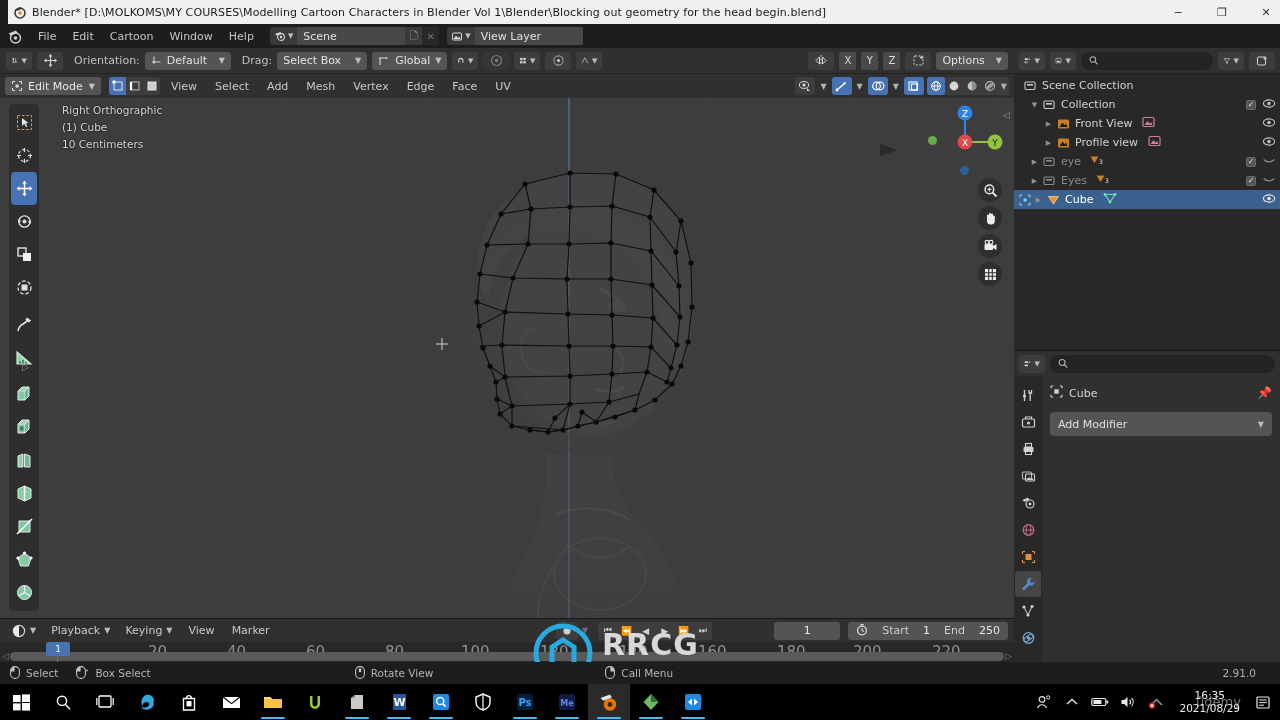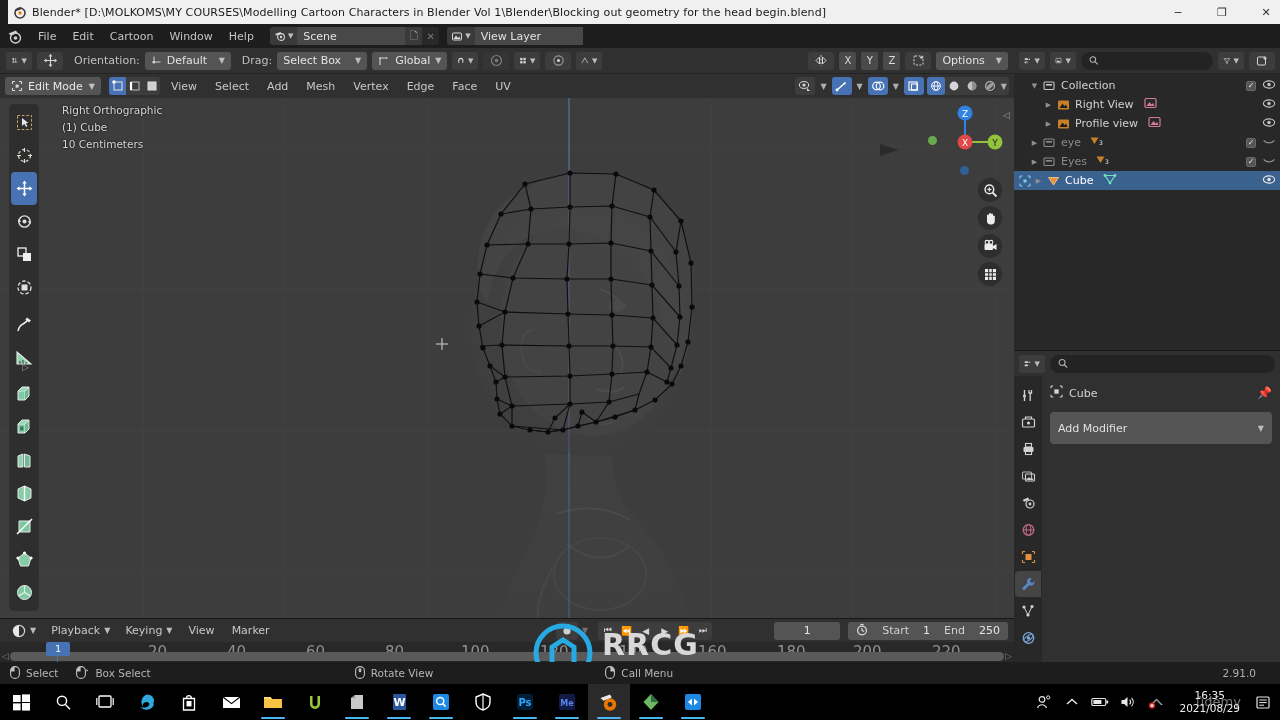--- a/index.html
+++ b/index.html
@@ -128,21 +128,21 @@
     background:#303030; display:flex; }
   #prop-tabs { width:28px; background:#282828; display:flex; flex-direction:column;
     align-items:center; padding-top:6px; gap:1px; }
   .ptab { width:26px; height:26px; display:flex; align-items:center; justify-content:center;
     border-radius:4px 0 0 4px; }
   .ptab.active { background:#454545; }
   #prop-body { flex:1; padding:6px 8px; }
   .prop-breadcrumb { display:flex; align-items:center; gap:6px; height:22px;
     font-size:11px; color:#d4d4d4; }
   .pin-icon { margin-left:auto; color:#9b9b9b; font-size:12px; }
-  .add-mod { margin-top:8px; height:32px; background:#545454; border-radius:4px;
+  .add-mod { margin-top:8px; height:24px; background:#545454; border-radius:4px;
     display:flex; align-items:center; padding:0 8px; font-size:11px; color:#e0e0e0; }
   .add-mod .caret { margin-left:auto; font-size:8px; color:#bbb; }
 
   
   #timeline-header { position:absolute; left:0; top:618px; width:1014px; height:24px;
     background:#303030; display:flex; align-items:center; padding:0 6px; gap:3px;
     border-top:1px solid #171717; }
   .tl-drop { display:flex; align-items:center; gap:4px; font-size:11px; color:#c8c8c8;
     padding:3px 6px; border-radius:3px; }
   .tl-menu { font-size:11px; color:#c8c8c8; padding:3px 7px; border-radius:3px; }
@@ -791,20 +791,29 @@
         </svg>
     </div>
   </div>
 
   <div class="vp-arrow" style="left:1003px;top:36px">◁</div>
   <div class="vp-arrow" style="left:22px;top:288px">▷</div>
 </div>
 
 <div id="outliner">
 
+  <div class="out-row" style="padding-left:8px">
+    <span class="out-ico">
+      <svg width="12" height="11" viewBox="0 0 12 11">
+          <rect x="1" y="2" width="10" height="7.5" rx="1" fill="none" stroke="#c8c8c8" stroke-width="1.1"></rect>
+          <rect x="3" y="4" width="6" height="1.6" fill="#c8c8c8"></rect>
+        </svg>
+    </span>
+    <span class="out-label">Scene Collection</span>
+  </div>
 
   <div class="out-row" style="padding-left:14px">
     <span class="out-tri">▼</span>
     <span class="out-ico">
       <svg width="12" height="11" viewBox="0 0 12 11">
           <rect x="1" y="2" width="10" height="7.5" rx="1" fill="none" stroke="#c8c8c8" stroke-width="1.1"></rect>
           <rect x="3" y="4" width="6" height="1.6" fill="#c8c8c8"></rect>
         </svg>
     </span>
     <span class="out-label">Collection</span>
@@ -820,21 +829,21 @@
   </div>
 
   <div class="out-row" style="padding-left:28px">
     <span class="out-tri">▶</span>
     <span class="out-ico">
       <svg width="13" height="12" viewBox="0 0 13 12">
           <rect x="1" y="1.5" width="11" height="9" rx="1.3" fill="#c87f2a"></rect>
           <path d="M2.5 9 L5.5 4.5 L7.5 7.2 L9 5.6 L10.5 9 Z" fill="#1d1d1d"></path>
         </svg>
     </span>
-    <span class="out-label">Right View</span>
+    <span class="out-label">Front View</span>
     <span style="margin-left:10px">
       <svg width="13" height="12" viewBox="0 0 13 12">
           <rect x="1" y="1.5" width="11" height="9" rx="1.3" fill="none" stroke="#d27b9a" stroke-width="1.2"></rect>
           <path d="M2.5 9 L5.5 5 L7.5 7.4 L9 6 L10.5 9 Z" fill="#d27b9a"></path>
         </svg>
     </span>
     <span class="out-right">
       <span>
         <svg width="14" height="11" viewBox="0 0 14 11">
             <ellipse cx="7" cy="5.5" rx="5.6" ry="3.6" fill="none" stroke="#c4c4c4" stroke-width="1.1"></ellipse>

